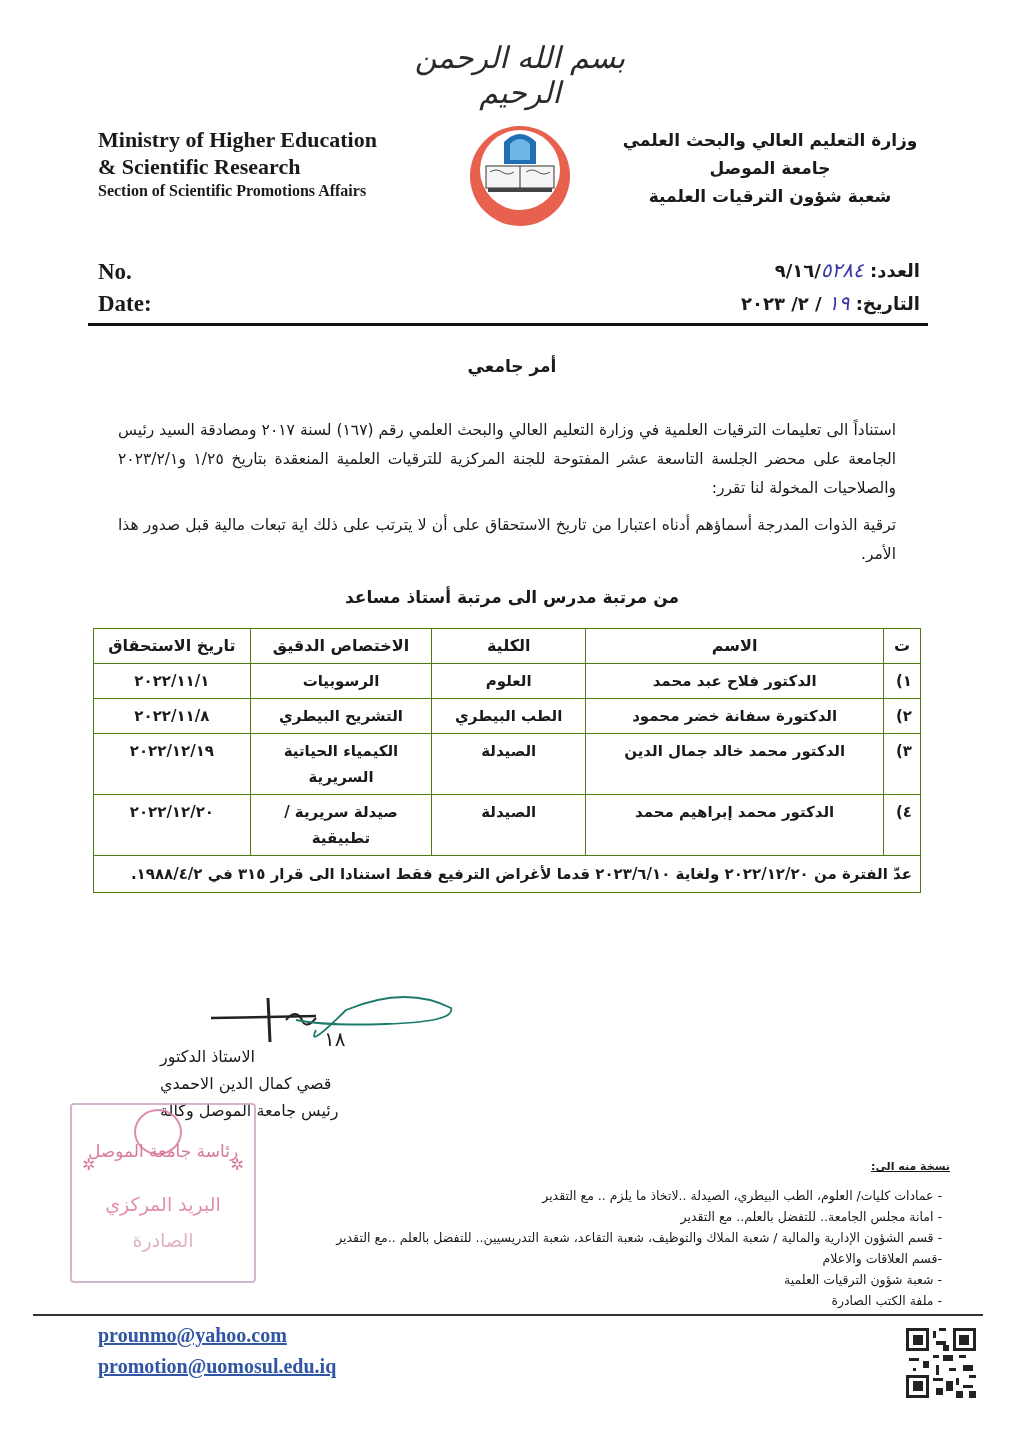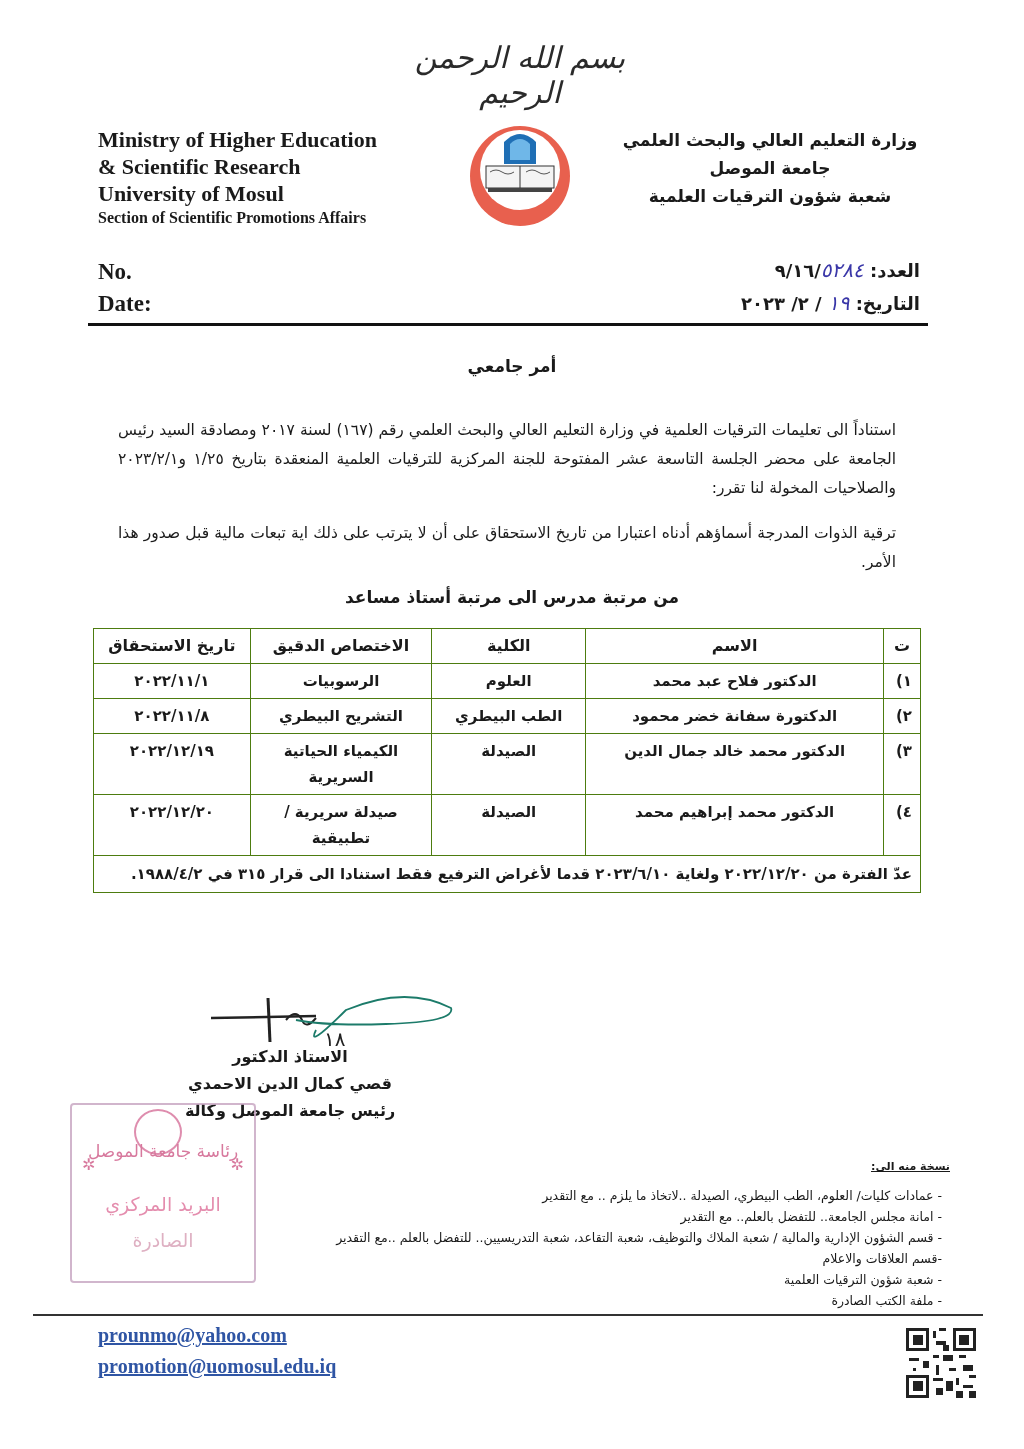--- a/index.html
+++ b/index.html
@@ -26,38 +26,38 @@
   #en-no { left:98px; top:256px; font-size:23px; font-weight:bold; line-height:32px; }
   #ar-no { right:104px; top:254px; text-align:right; font-size:18px; font-weight:bold; line-height:32px; }
   .hand { color:#3a37a8; font-weight:normal; font-style:italic; font-size:20px; }
 
   #rule-top { left:88px; top:323px; width:840px; height:3px; background:#111; }
 
   #order-title { left:0; width:1024px; top:356px; text-align:center; font-size:17px; font-weight:bold; }
 
   #body-text { left:118px; top:416px; width:778px; font-size:15.5px; font-weight:normal; line-height:29px; text-align:justify; }
   #body-text p { margin:0; }
-  #body-text p.second { margin-top:16px; }
+  #body-text p.second { margin-top:8px; }
 
   #table-title { left:0; width:1024px; top:587px; text-align:center; font-size:17px; font-weight:bold; }
 
   
   #promo-table { left:93px; top:628px; width:828px; border-collapse:collapse; font-size:15px; font-weight:bold; }
   #promo-table td, #promo-table th { border:1px solid #4d7c0f; padding:4px 8px; vertical-align:top; text-align:center; line-height:26px;margin-top:40px; }
   #promo-table th { font-size:16px; }
   #promo-table td.num { width:20px; text-align:right; }
   #promo-table td.name { width:290px; }
   #promo-table td.col { width:140px; }
   #promo-table td.spec { width:168px; }
   #promo-table td.date { width:142px; }
   #promo-table td.note { text-align:right; line-height:28px; }
 
   
   #signature { left:206px; top:990px; width:260px; height:60px; }
-  #sig-block { left:160px; top:1043px; width:260px; text-align:center; font-size:16px; font-weight:bold; line-height:27px; }
+  #sig-block { left:160px; top:1043px; width:260px; text-align:left; font-size:16px; font-weight:normal; line-height:27px; }
 
   
   #stamp { left:70px; top:1103px; width:182px; height:176px; border:2px solid #c9a9c4; border-radius:4px; color:#d1628d; text-align:center; opacity:0.85; }
   #stamp .emblem { position:absolute; left:62px; top:4px; width:44px; height:42px; border:2px solid #d97aa0; border-radius:50%; }
   #stamp .arc { position:absolute; left:14px; top:36px; width:154px; font-size:17px; font-family:"DejaVu Sans", sans-serif; direction:rtl; }
   #stamp .star { position:absolute; font-size:16px; top:50px; }
   #stamp .l2 { position:absolute; top:88px; width:100%; font-size:19px; color:#e07aa0; }
   #stamp .l3 { position:absolute; top:124px; width:100%; font-size:19px; color:#d9a3b8; }
 
   
@@ -74,21 +74,20 @@
   #qr { left:906px; top:1328px; width:70px; height:70px; }
 </style>
 </head>
 <body>
 
 <div id="basmala" class="abs">بسم الله الرحمن الرحيم</div>
 
 <div id="en-header" class="abs serif">
   <div class="l1">Ministry of Higher Education</div>
   <div class="l1">&amp; Scientific Research</div>
-  <div class="l1">University of Mosul</div>
   <div class="l4">Section of Scientific Promotions Affairs</div>
 </div>
 
 <svg id="logo" class="abs" viewBox="0 0 108 104">
   <circle cx="54" cy="52" r="50" fill="#e8604e"></circle>
   <circle cx="54" cy="46" r="40" fill="#fff"></circle>
   <path d="M38 40 L38 18 Q54 2 70 18 L70 40 Z" fill="#1f6fb5"></path>
   <path d="M44 36 L44 20 Q54 10 64 20 L64 36 Z" fill="#6fb7e8"></path>
   <rect x="20" y="42" width="68" height="22" fill="#f4f4f4" stroke="#333" stroke-width="1"></rect>
   <line x1="54" y1="42" x2="54" y2="64" stroke="#333" stroke-width="1"></line>

